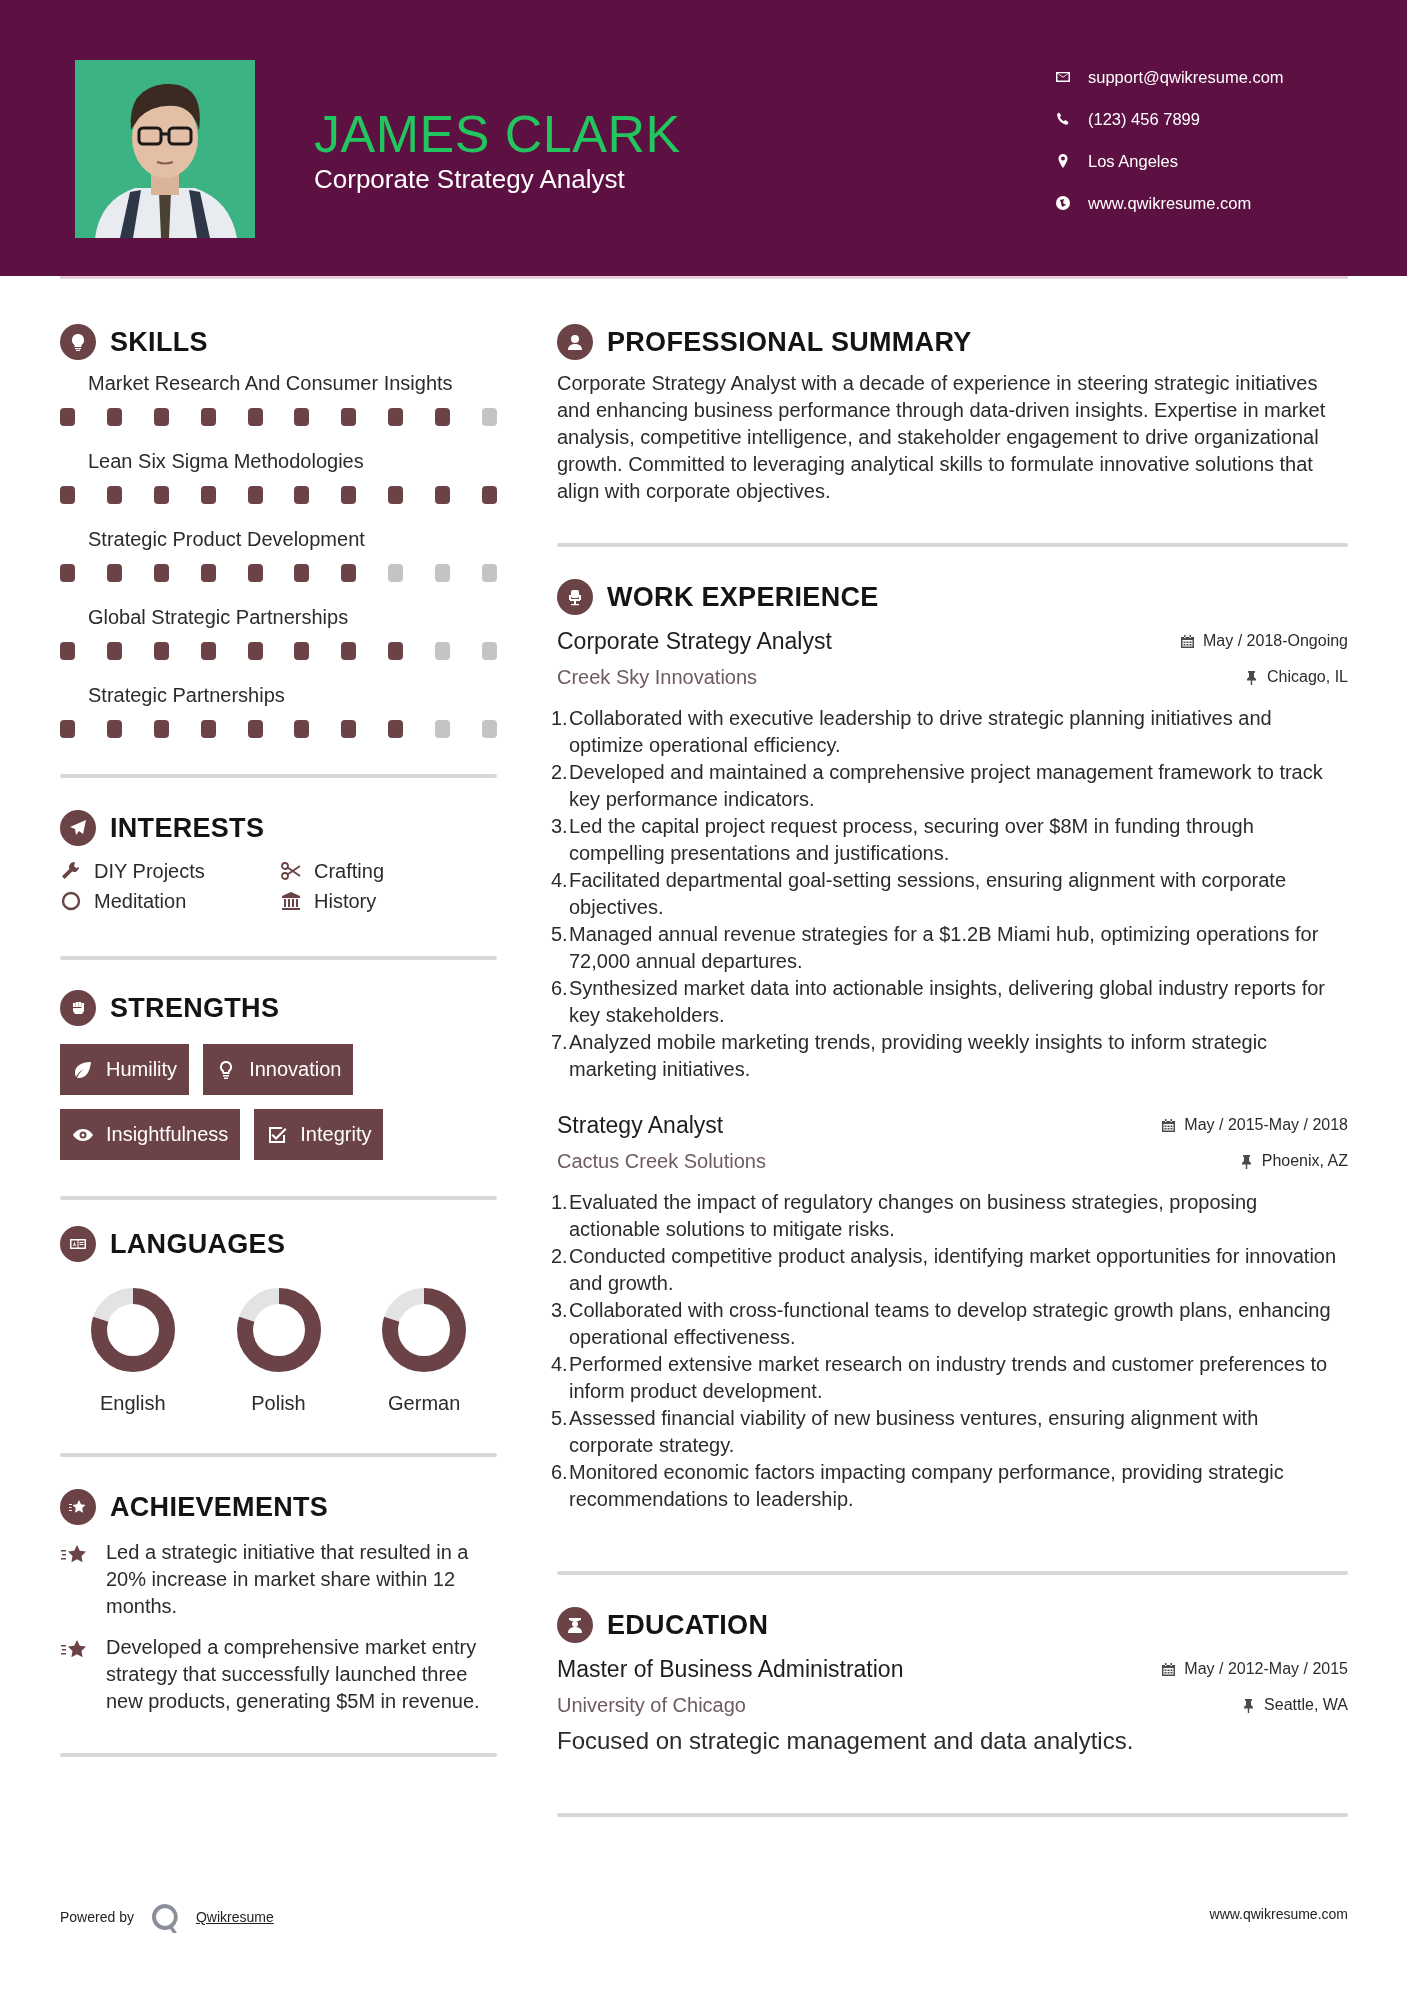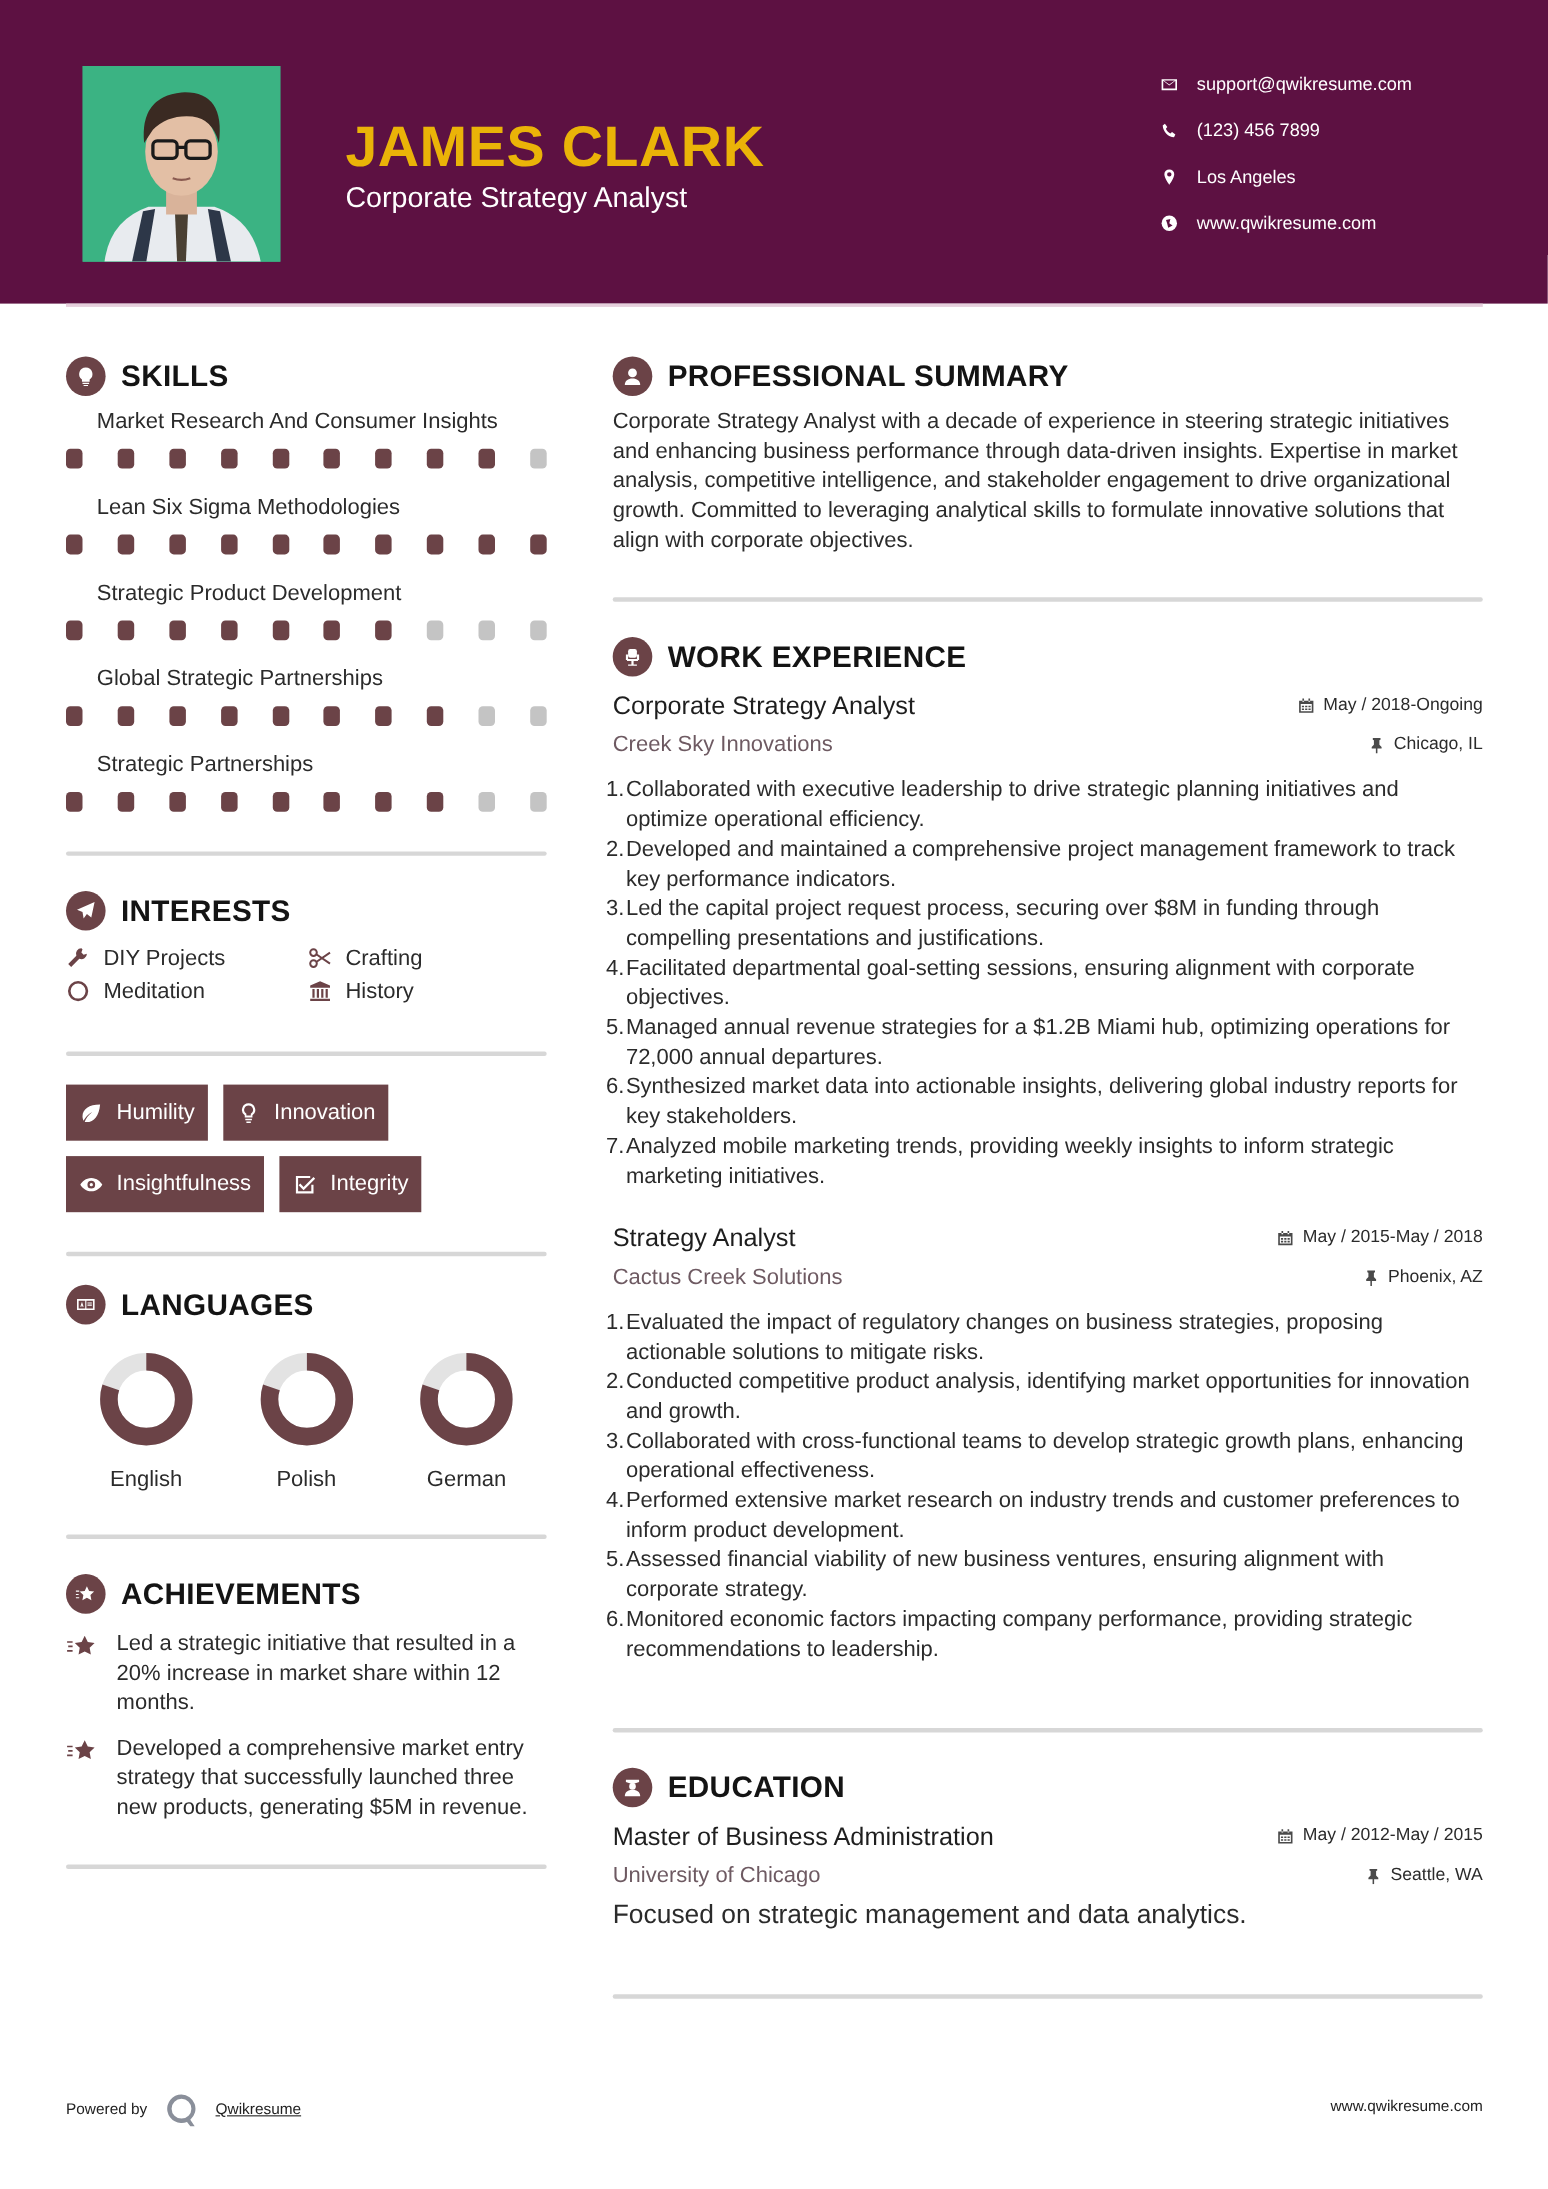--- a/index.html
+++ b/index.html
@@ -4,21 +4,21 @@
 <style>
   * { box-sizing: border-box; margin: 0; padding: 0; }
   html, body { width: 1407px; height: 1990px; background: #ffffff; }
   body { font-family: "Liberation Sans", "DejaVu Sans", sans-serif; color: #1e1e1e; position: relative; overflow: hidden; }
 
   
   .header { position: absolute; left: 0; top: 0; width: 1407px; height: 276px; background: #5d1142; }
   .header-line { position: absolute; left: 60px; top: 276px; width: 1288px; height: 3px; background: #e6cfdc; }
   .photo { position: absolute; left: 75px; top: 60px; width: 180px; height: 178px; background: #3bb383; overflow: hidden; }
   .photo svg { width: 100%; height: 100%; display: block; }
-  .name { position: absolute; left: 314px; top: 104px; font-size: 52px; font-weight: 700; color: #eab308; letter-spacing: 0.5px; }
+  .name { position: absolute; left: 314px; top: 104px; font-size: 52px; font-weight: 400; color: #22c55e; letter-spacing: 0.5px; }
   .job-title { position: absolute; left: 314px; top: 164px; font-size: 26px; color: #ffffff; }
   .contacts { position: absolute; left: 1052px; top: 56px; }
   .contact { display: flex; align-items: center; height: 42px; color: #ffffff; font-size: 16.5px; }
   .contact .cicon { width: 22px; margin-right: 14px; display: flex; align-items: center; justify-content: center; }
   .contact svg { width: 16px; height: 16px; fill: #ffffff; }
 
   
   .left { position: absolute; left: 60px; top: 320px; width: 437px; }
   .right { position: absolute; left: 557px; top: 320px; width: 791px; }
 
@@ -263,20 +263,28 @@
             <path d="M11 2 2 6v2h18V6zM4 9h2v8H4zm4 0h2v8H8zm4 0h2v8h-2zm4 0h2v8h-2zM2 18h18v2H2z"></path>
           </svg>
         <span>History</span>
       </div>
     </div>
   </div>
 
   <div class="divider" style="margin-top:40px;"></div>
 
   <div style="margin-top:26px;">
+    <div class="sec-head">
+      <span class="sec-icon">
+        <svg viewBox="0 0 20 20">
+            <path d="M5 5h2.5v4H5zm2.8-1h2.5v5H7.8zm2.8 0h2.5v5h-2.5zm2.8 1H16v6h-2.6zM5 10h11v3l-2 3H7l-2-3z"></path>
+          </svg>
+      </span>
+      <span class="sec-title">STRENGTHS</span>
+    </div>
     <div class="strengths">
       <div class="tag">
         <svg viewBox="0 0 22 22">
             <path d="M19 3C9 3 3 7 3 14c0 2 1 4 1 4s2-5 8-8c-4 3-6 6-7 9 8 1 13-5 14-16z"></path>
           </svg>
         <span>Humility</span>
       </div>
       <div class="tag">
         <svg viewBox="0 0 22 22">
             <path d="M11 2a6 6 0 0 0-3.5 10.9V15h7v-2.1A6 6 0 0 0 11 2zm0 2a4 4 0 0 1 2.3 7.3l-.3.2V13H9v-1.5l-.3-.2A4 4 0 0 1 11 4zM8 16h6v1.5H8zm1 2.5h4V20H9z"></path>

